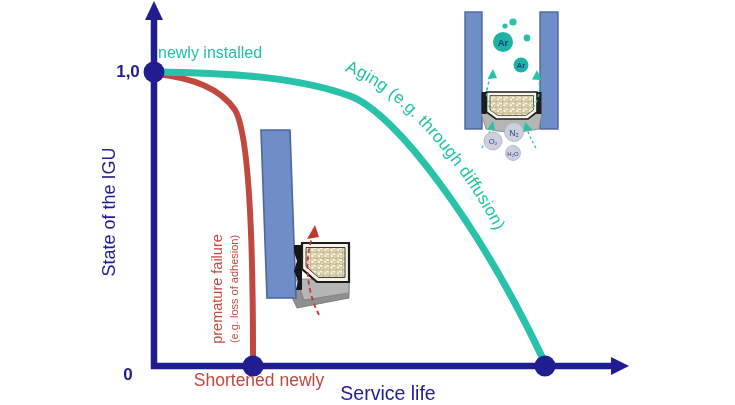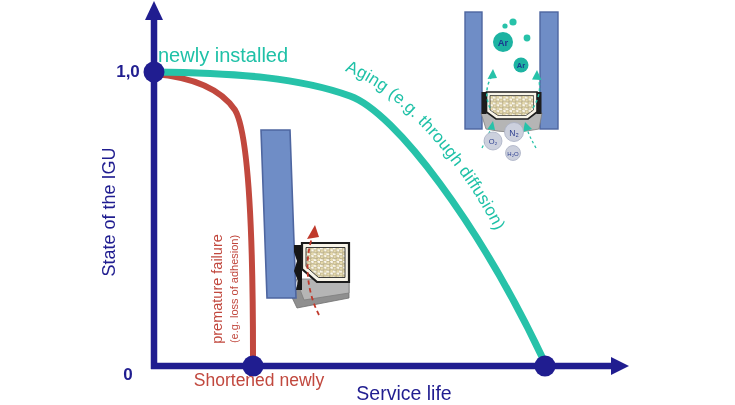--- a/index.html
+++ b/index.html
@@ -5,28 +5,28 @@
   html,body{margin:0;padding:0;background:#fff;}
   #stage{
     position:relative;width:681px;height:405px;background:#ffffff;
     font-family:"Liberation Sans","DejaVu Sans",sans-serif;overflow:hidden;
   }
   #fig{position:absolute;left:0;top:0;}
   .lbl{position:absolute;white-space:nowrap;line-height:1.05;}
   .navy{color:#201d90;}
   .teal{color:#1fc1a7;}
   .red{color:#c1483e;}
-  .lbl-newly{left:158px;top:45px;font-size:20px;}
+  .lbl-newly{left:158px;top:45px;font-size:16px;}
   .lbl-tick10{left:128px;top:72px;font-size:17px;font-weight:bold;transform:translate(-50%,-50%);}
   .lbl-tick0{left:128px;top:375px;font-size:17px;font-weight:bold;transform:translate(-50%,-50%);}
   .lbl-ylabel{left:109px;top:212px;font-size:18px;transform:translate(-50%,-50%) rotate(-90deg);}
   .lbl-prem1{left:218px;top:289px;font-size:14.5px;transform:translate(-50%,-50%) rotate(-90deg);}
   .lbl-prem2{left:235px;top:289px;font-size:11px;transform:translate(-50%,-50%) rotate(-90deg);}
   .lbl-short{left:259px;top:371px;font-size:17.5px;transform:translateX(-50%);}
-  .lbl-xlabel{left:404px;top:383px;font-size:19.5px;transform:translateX(-50%);text-align:center;}
+  .lbl-xlabel{left:388px;top:383px;font-size:19.5px;transform:translateX(-50%);text-align:center;}
   text{font-family:"Liberation Sans","DejaVu Sans",sans-serif;}
   .aging-text{fill:#1fc1a7;font-size:17px;letter-spacing:.2px;}
   .gas-big{fill:#1a3a8f;font-weight:bold;}
 </style>
 </head>
 <body>
 
 <div id="stage">
 
   <svg id="fig" width="735" height="405" viewBox="0 0 735 405">

